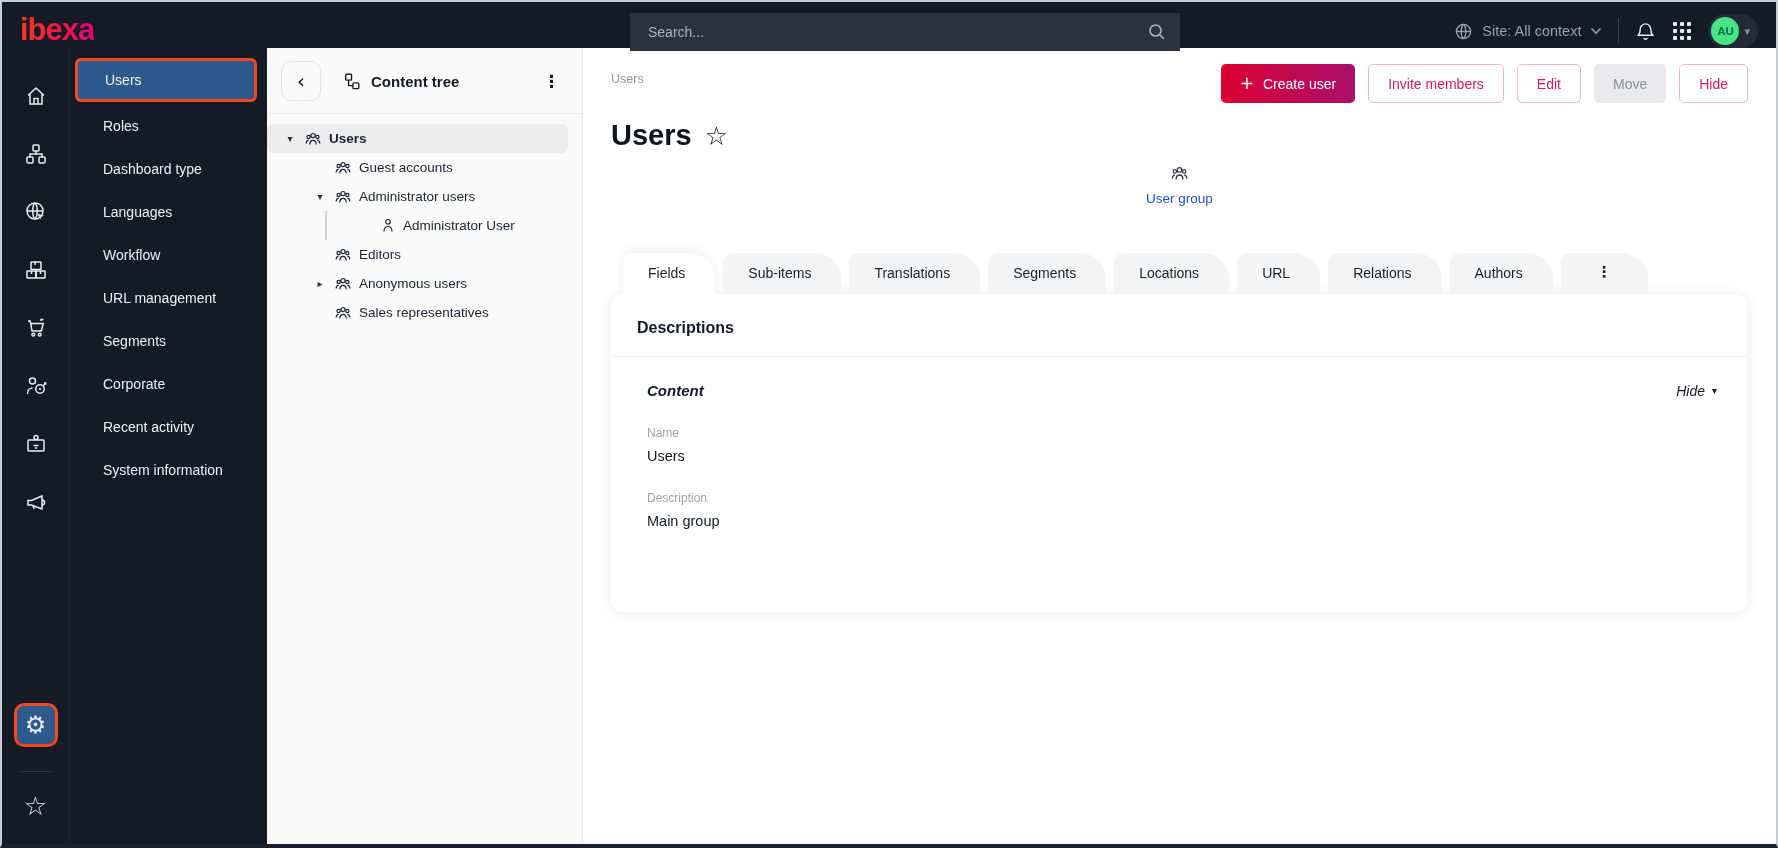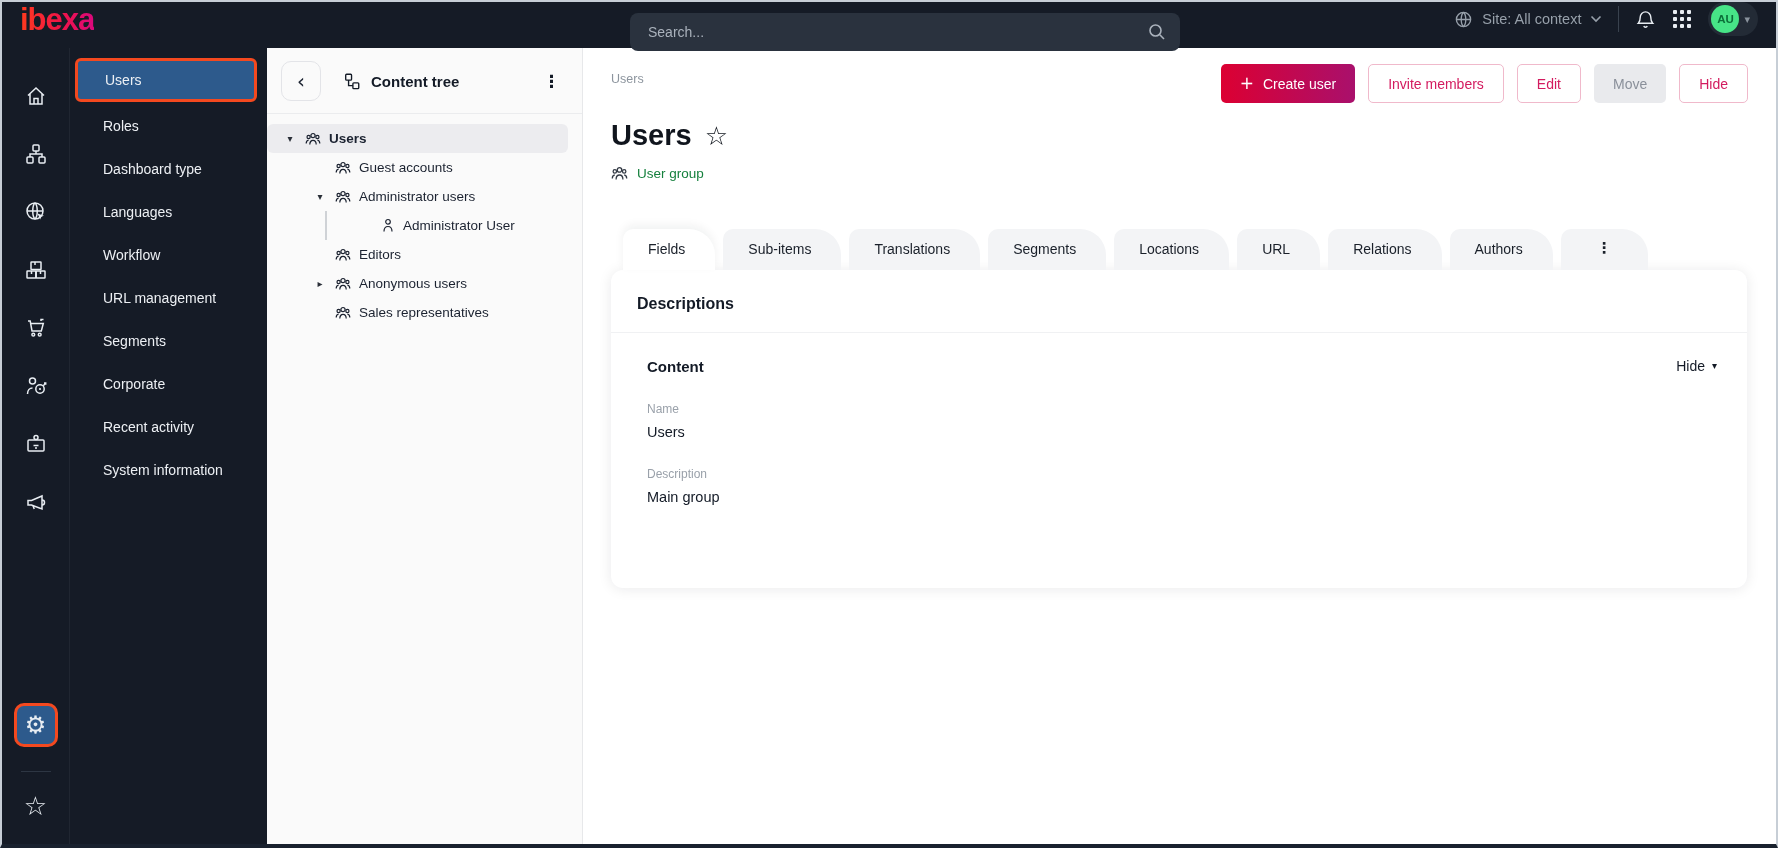--- a/index.html
+++ b/index.html
@@ -2,24 +2,24 @@
 <html><head>
 <meta charset="utf-8">
 <style>
   * { margin:0; padding:0; box-sizing:border-box; }
   html,body { width:1778px; height:848px; font-family:"Liberation Sans",sans-serif; background:#ffffff; }
   .glyph { font-family:"DejaVu Sans",sans-serif; line-height:1; }
 
   .page { width:1778px; height:848px; border:2px solid #c7ced6; border-bottom:4px solid #19212e; display:flex; flex-direction:column; overflow:hidden; background:#fff; }
 
   
-  .topbar { height:46px; background:#151b26; display:flex; align-items:flex-start; flex-shrink:0; position:relative; padding:0 18px; }
+  .topbar { height:46px; background:#151b26; display:flex; align-items:flex-end; flex-shrink:0; position:relative; padding:0 18px; }
   .logo { font-size:31px; font-weight:800; letter-spacing:-1px; background:linear-gradient(90deg,#ff3a1e 0%,#f01447 55%,#d9087c 100%); -webkit-background-clip:text; background-clip:text; color:transparent; cursor:pointer; }
   .searchwrap { position:absolute; left:628px; width:550px; height:38px; top:11px; }
-  .search { width:100%; height:100%; background:#2a323e; border:none; border-radius:8px; color:#cfd5dc; font-size:14px; padding:0 44px 0 18px; outline:none; font-family:"Liberation Sans",sans-serif; }
+  .search { width:100%; height:100%; background:#2a323e; border:none; border-radius:0; color:#cfd5dc; font-size:14px; padding:0 44px 0 18px; outline:none; font-family:"Liberation Sans",sans-serif; }
   .search::placeholder { color:#aab2bc; }
   .search-ic { position:absolute; right:14px; top:10px; }
   .top-right { margin-left:auto; display:flex; align-items:center; gap:16px; }
   .sitectx { display:flex; align-items:center; gap:9px; color:#97a0aa; font-size:14.5px; cursor:pointer; }
   .top-divider { width:1px; height:26px; background:#39424e; }
   .gridbtn,.bellbtn { cursor:pointer; display:flex; align-items:center; }
   .avatar-pill { display:flex; align-items:center; gap:5px; background:#232b36; border-radius:18px; padding:3px 8px 3px 3px; cursor:pointer; }
   .avatar { width:28px; height:28px; border-radius:50%; background:#47e487; color:#0b6f39; font-size:11.5px; font-weight:bold; display:flex; align-items:center; justify-content:center; }
   .chev-sm { color:#8a939d; font-size:11px; }
 
@@ -64,31 +64,31 @@
   .actions { margin-left:auto; display:flex; gap:13px; }
   .btn { height:39px; border-radius:5px; font-size:14px; padding:0 19px; display:inline-flex; align-items:center; gap:9px; border:none; cursor:pointer; font-family:"Liberation Sans",sans-serif; }
   .btn-primary { background:linear-gradient(90deg,#dc0032,#a9106c); color:#fff; }
   .btn-outline { background:#fff; border:1px solid #f0b9cb; color:#d31b5f; }
   .btn-disabled { background:#e9eaed; color:#8a909a; cursor:default; }
   .plus { font-size:17px; font-weight:normal; }
 
   .title-row { display:flex; align-items:center; gap:13px; margin-top:16px; }
   .page-title { font-size:29px; font-weight:800; color:#10151d; }
   .title-star { font-size:26px; color:#10151d; cursor:pointer; }
-  .subtitle { display:flex; align-items:center; gap:9px; margin-top:13px; font-size:13.5px; color:#15803d; }
+  .subtitle { display:flex; align-items:center; gap:9px; margin-top:13px; font-size:13.5px; color:#1d4ed8;flex-direction:column; }
 
   .tabs { display:flex; margin-top:47px; padding-left:12px; }
   .tab { background:#f3f4f6; border-radius:10px 26px 0 0; padding:12px 30px 13px 25px; margin-right:8px; font-size:14px; color:#1a202a; cursor:pointer; white-space:nowrap; }
   .tab.active { background:#fff; box-shadow:0 -4px 10px rgba(21,27,38,.06); }
   .tab.kebab-tab { padding:12px 36px 13px 36px; font-weight:bold; font-size:15px; }
 
   .card { background:#fff; border-radius:12px; box-shadow:0 1px 14px rgba(21,27,38,.09); min-height:318px; margin-right:1px; padding-bottom:54px; }
   .card-heading { font-size:16px; font-weight:bold; color:#131a26; padding:25px 26px 19px; }
   .card-divider { height:1px; background:#f0f1f3; }
-  .section-header { display:flex; align-items:flex-start; padding:25px 30px 0 36px; }
+  .section-header { display:flex; align-items:flex-end; padding:25px 30px 0 36px;font-style:italic; }
   .section-heading { font-size:15px; font-weight:bold; color:#131a26; }
   .hide-toggle { margin-left:auto; font-size:14px; color:#131a26; cursor:pointer; display:flex; align-items:center; gap:7px; }
   .hide-toggle .glyph { font-size:10px; }
   .field { padding-left:36px; }
   .field-label { font-size:12px; color:#9aa1aa; margin-top:27px; }
   .field-value { font-size:14.5px; color:#131a26; margin-top:8px; }
 
   svg { display:block; }
 </style>
 </head>

